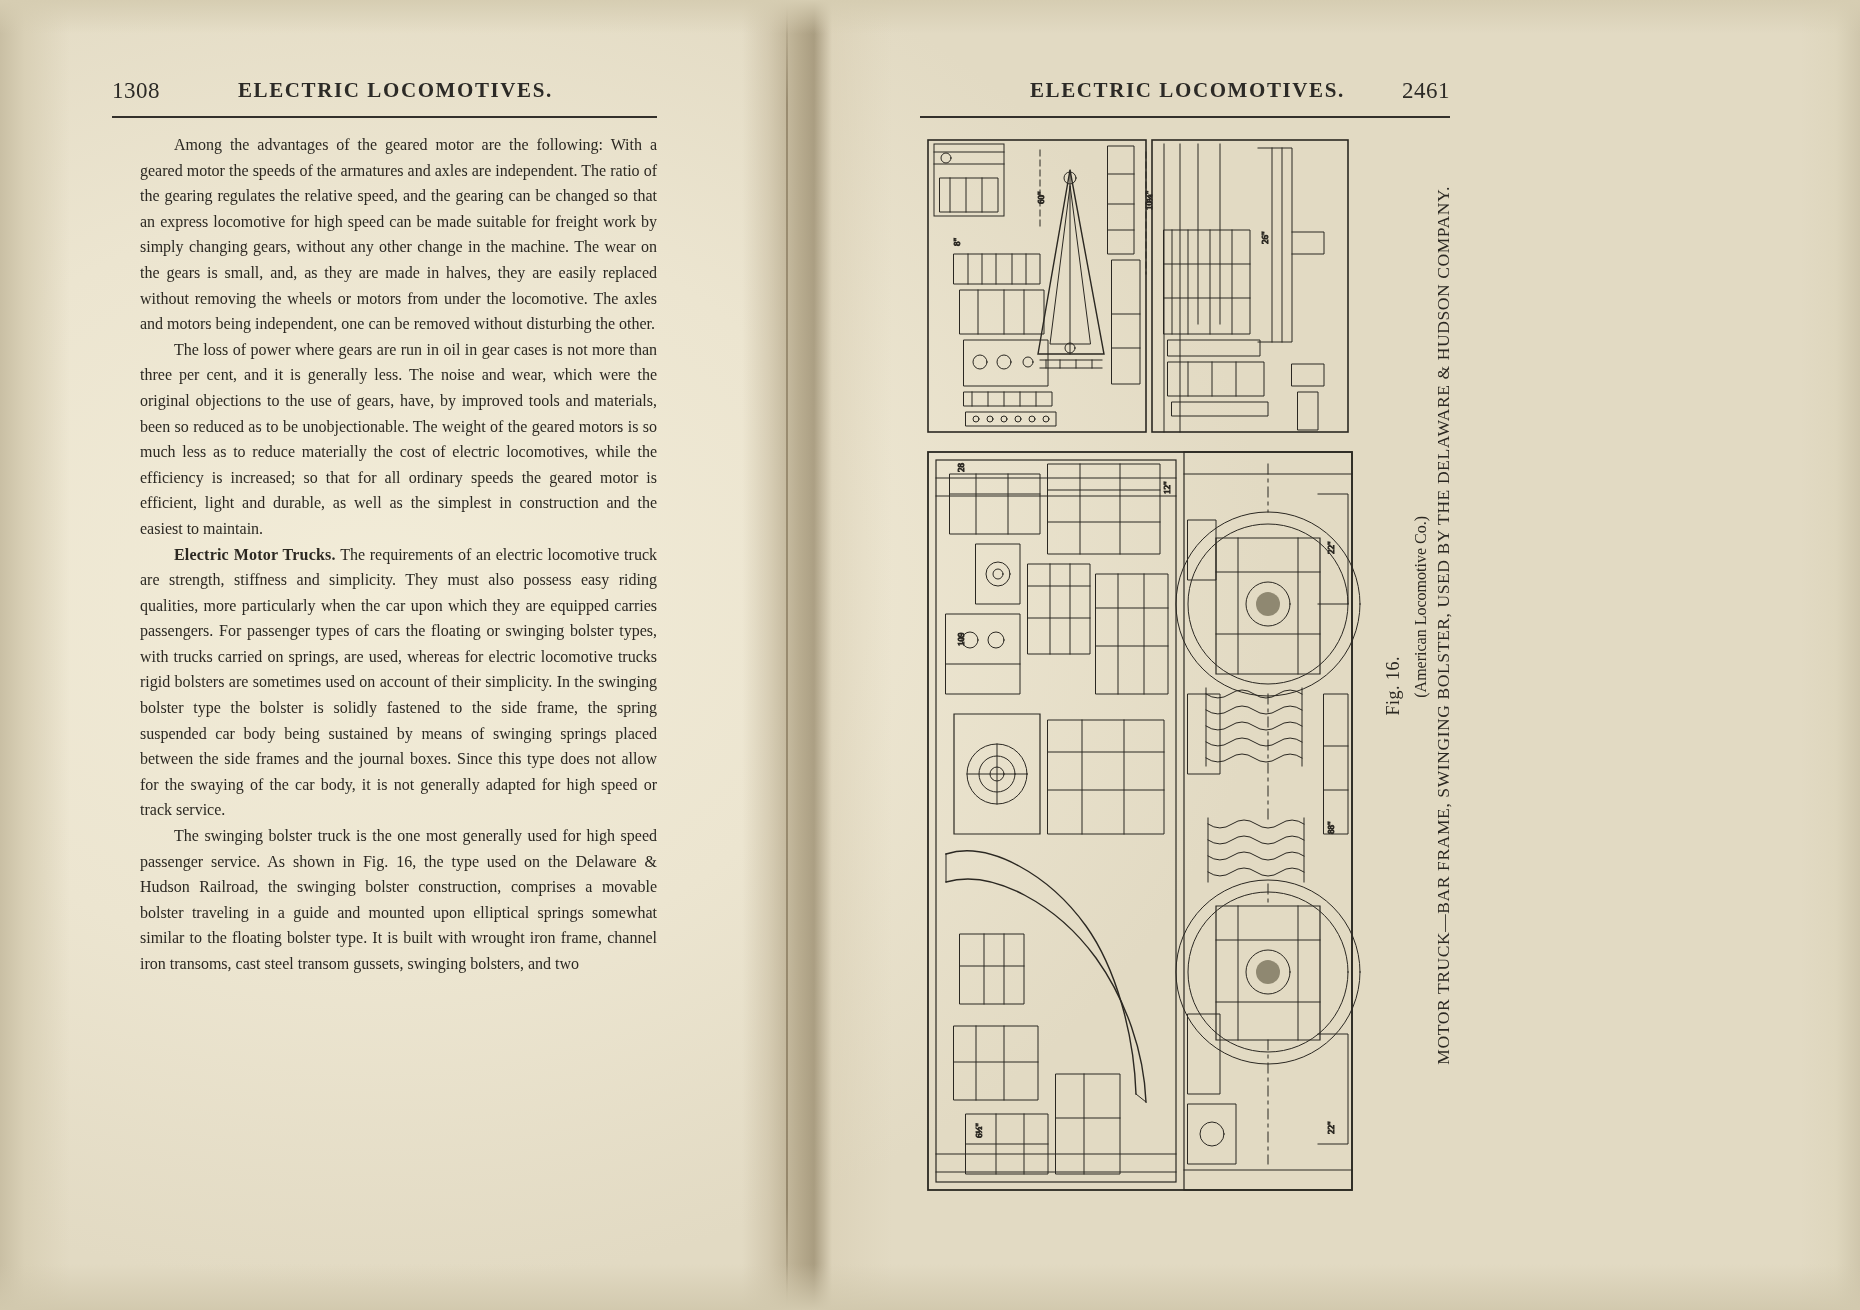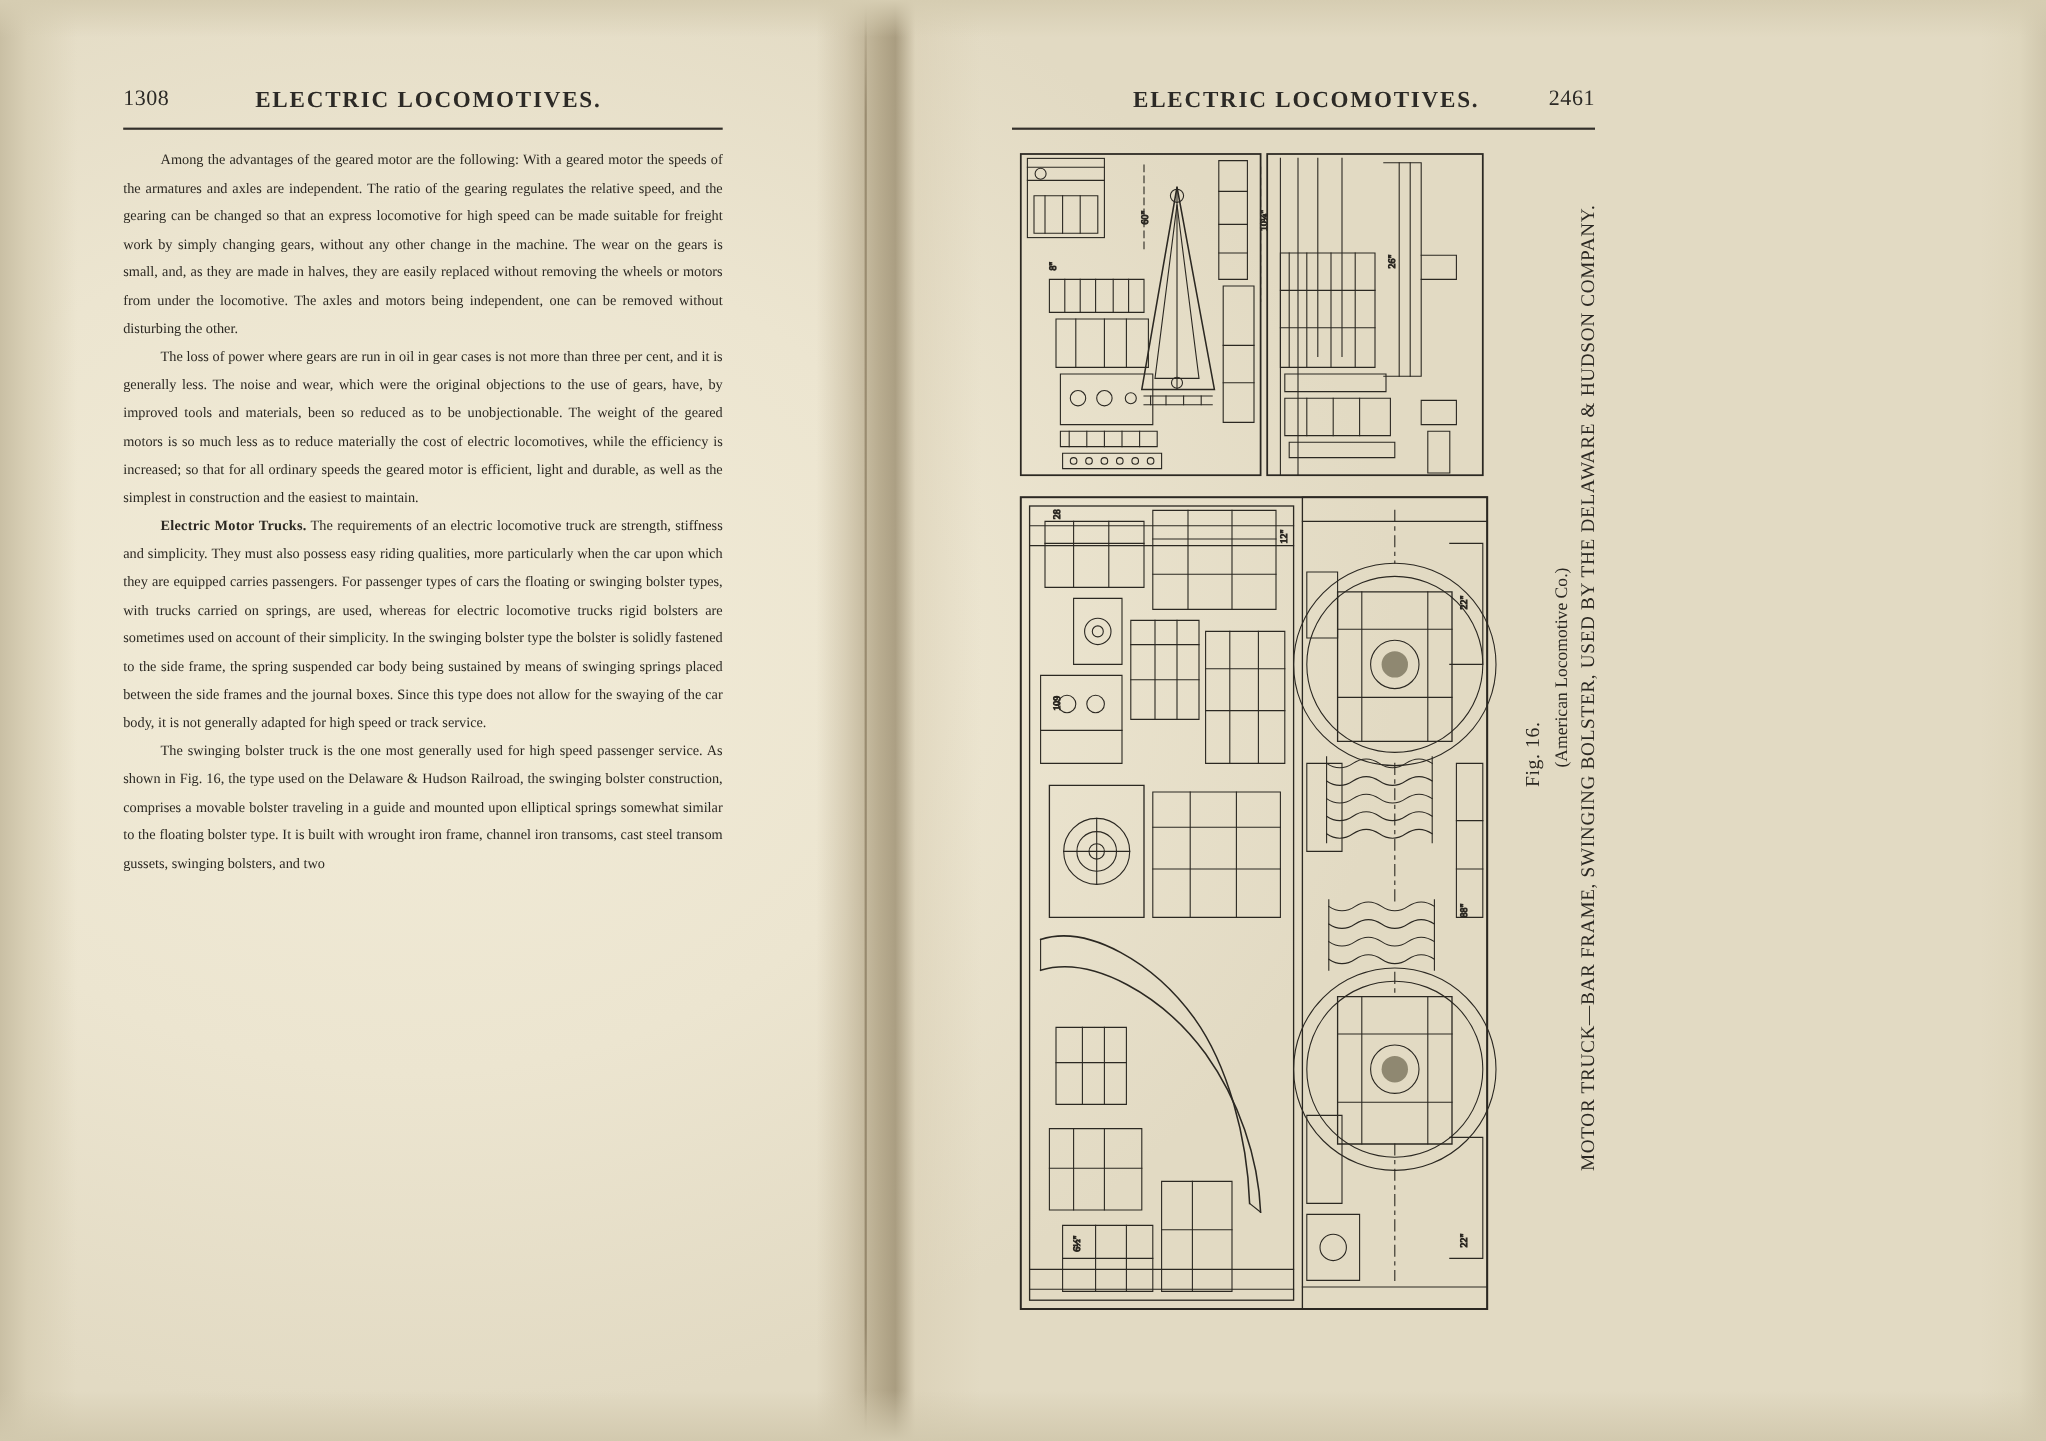--- a/index.html
+++ b/index.html
@@ -83,21 +83,21 @@
     width: 530px;
     height: 1130px;
   }
   .runhead {
     position: relative;
     height: 34px;
     display: flex;
     align-items: flex-start;
   }
   .runhead .folio {
-    font-size: 20px;
+    font-size: 23px;
     letter-spacing: 0.5px;
     color: #2c2a26;
   }
   .runhead .title {
     font-size: 21px;
     letter-spacing: 1.6px;
     color: #2c2a26;
     font-weight: bold;
   }
   .runhead-left .title { margin-left: 78px; }
@@ -106,25 +106,26 @@
   .rule {
     border: 0;
     border-top: 2px solid #33302b;
     margin: 4px 0 0 0;
   }
   .rule-left { width: 545px; }
   .rule-right { width: 530px; }
 
   .body-text {
     margin-top: 14px;
-    font-size: 13px;
+    font-size: 16px;
     line-height: 25.6px;
     color: #2b2822;
     text-align: justify;
     hyphens: none;
+    margin-left: 28px;
   }
   .body-text p {
     margin: 0;
     text-indent: 34px;
   }
   .runin {
     font-weight: bold;
     letter-spacing: 0.2px;
   }
 

